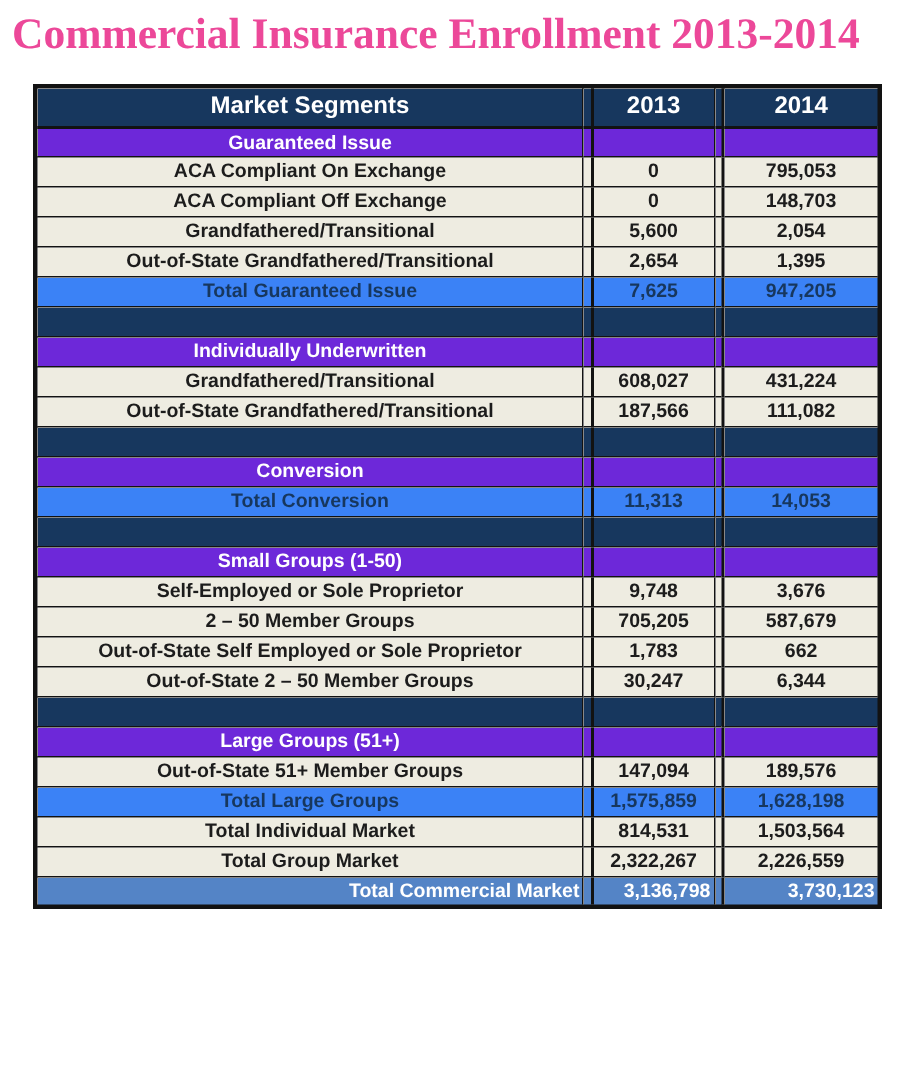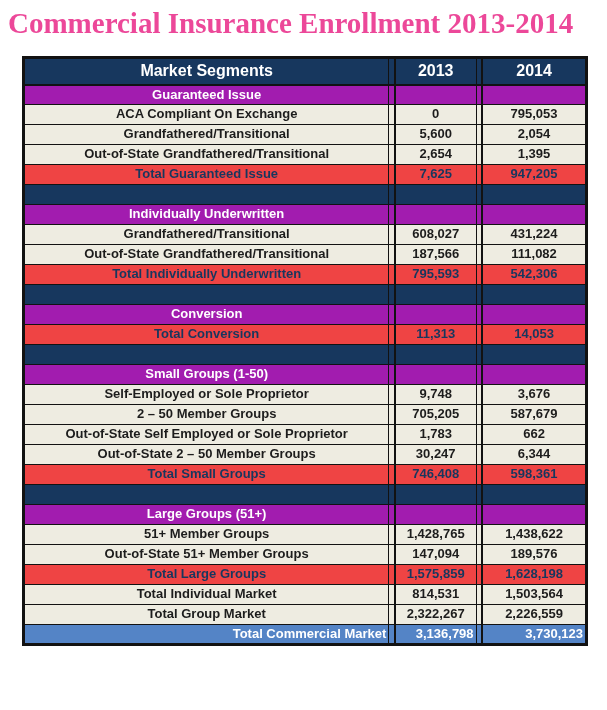--- a/index.html
+++ b/index.html
@@ -48,24 +48,24 @@
     padding: 0;
   }
   thead th {
     background: #17375E;
     color: #ffffff;
     font-size: 16px;
     height: 27px;
     border-bottom: 2px solid #121212;
     text-align: center;
   }
-  tr.row-section td { background: #a21caf; color: #ffffff; }
+  tr.row-section td { background: #6d28d9; color: #ffffff; }
   tr.row-spacer  td { background: #17375E; color: #17375E; }
   tr.row-data    td { background: #EEECE1; color: #1c1c1c; }
-  tr.row-total   td { background: #ef4444; color: #17375E; }
+  tr.row-total   td { background: #3b82f6; color: #17375E; }
   tr.row-grand   td { background: #5484C6; color: #ffffff; text-align: right; }
 </style>
 </head>
 <body>
 
 <h1 class="page-title">Commercial Insurance Enrollment 2013-2014</h1>
 
 <table class="enroll">
   <colgroup>
     <col class="c-label">
@@ -92,20 +92,27 @@
     <td></td>
   </tr>
       <tr class="row-data">
     <td>ACA Compliant On Exchange</td>
     <td class="gap"></td>
     <td>0</td>
     <td class="gap"></td>
     <td>795,053</td>
   </tr>
       <tr class="row-data">
+    <td>ACA Compliant Off Exchange</td>
+    <td class="gap"></td>
+    <td>0</td>
+    <td class="gap"></td>
+    <td>148,703</td>
+  </tr>
+      <tr class="row-data">
     <td>Grandfathered/Transitional</td>
     <td class="gap"></td>
     <td>5,600</td>
     <td class="gap"></td>
     <td>2,054</td>
   </tr>
       <tr class="row-data">
     <td>Out-of-State Grandfathered/Transitional</td>
     <td class="gap"></td>
     <td>2,654</td>
@@ -140,27 +147,20 @@
     <td class="gap"></td>
     <td>431,224</td>
   </tr>
       <tr class="row-data">
     <td>Out-of-State Grandfathered/Transitional</td>
     <td class="gap"></td>
     <td>187,566</td>
     <td class="gap"></td>
     <td>111,082</td>
   </tr>
-      <tr class="row-total">
-    <td>Total Individually Underwritten</td>
-    <td class="gap"></td>
-    <td>795,593</td>
-    <td class="gap"></td>
-    <td>542,306</td>
-  </tr>
       <tr class="row-spacer">
     <td></td>
     <td class="gap"></td>
     <td></td>
     <td class="gap"></td>
     <td></td>
   </tr>
       <tr class="row-section">
     <td>Conversion</td>
     <td class="gap"></td>
@@ -210,47 +210,33 @@
     <td class="gap"></td>
     <td>662</td>
   </tr>
       <tr class="row-data">
     <td>Out-of-State 2 – 50 Member Groups</td>
     <td class="gap"></td>
     <td>30,247</td>
     <td class="gap"></td>
     <td>6,344</td>
   </tr>
-      <tr class="row-total">
-    <td>Total Small Groups</td>
-    <td class="gap"></td>
-    <td>746,408</td>
-    <td class="gap"></td>
-    <td>598,361</td>
-  </tr>
       <tr class="row-spacer">
     <td></td>
     <td class="gap"></td>
     <td></td>
     <td class="gap"></td>
     <td></td>
   </tr>
       <tr class="row-section">
     <td>Large Groups (51+)</td>
     <td class="gap"></td>
     <td></td>
     <td class="gap"></td>
     <td></td>
-  </tr>
-      <tr class="row-data">
-    <td>51+ Member Groups</td>
-    <td class="gap"></td>
-    <td>1,428,765</td>
-    <td class="gap"></td>
-    <td>1,438,622</td>
   </tr>
       <tr class="row-data">
     <td>Out-of-State 51+ Member Groups</td>
     <td class="gap"></td>
     <td>147,094</td>
     <td class="gap"></td>
     <td>189,576</td>
   </tr>
       <tr class="row-total">
     <td>Total Large Groups</td>

